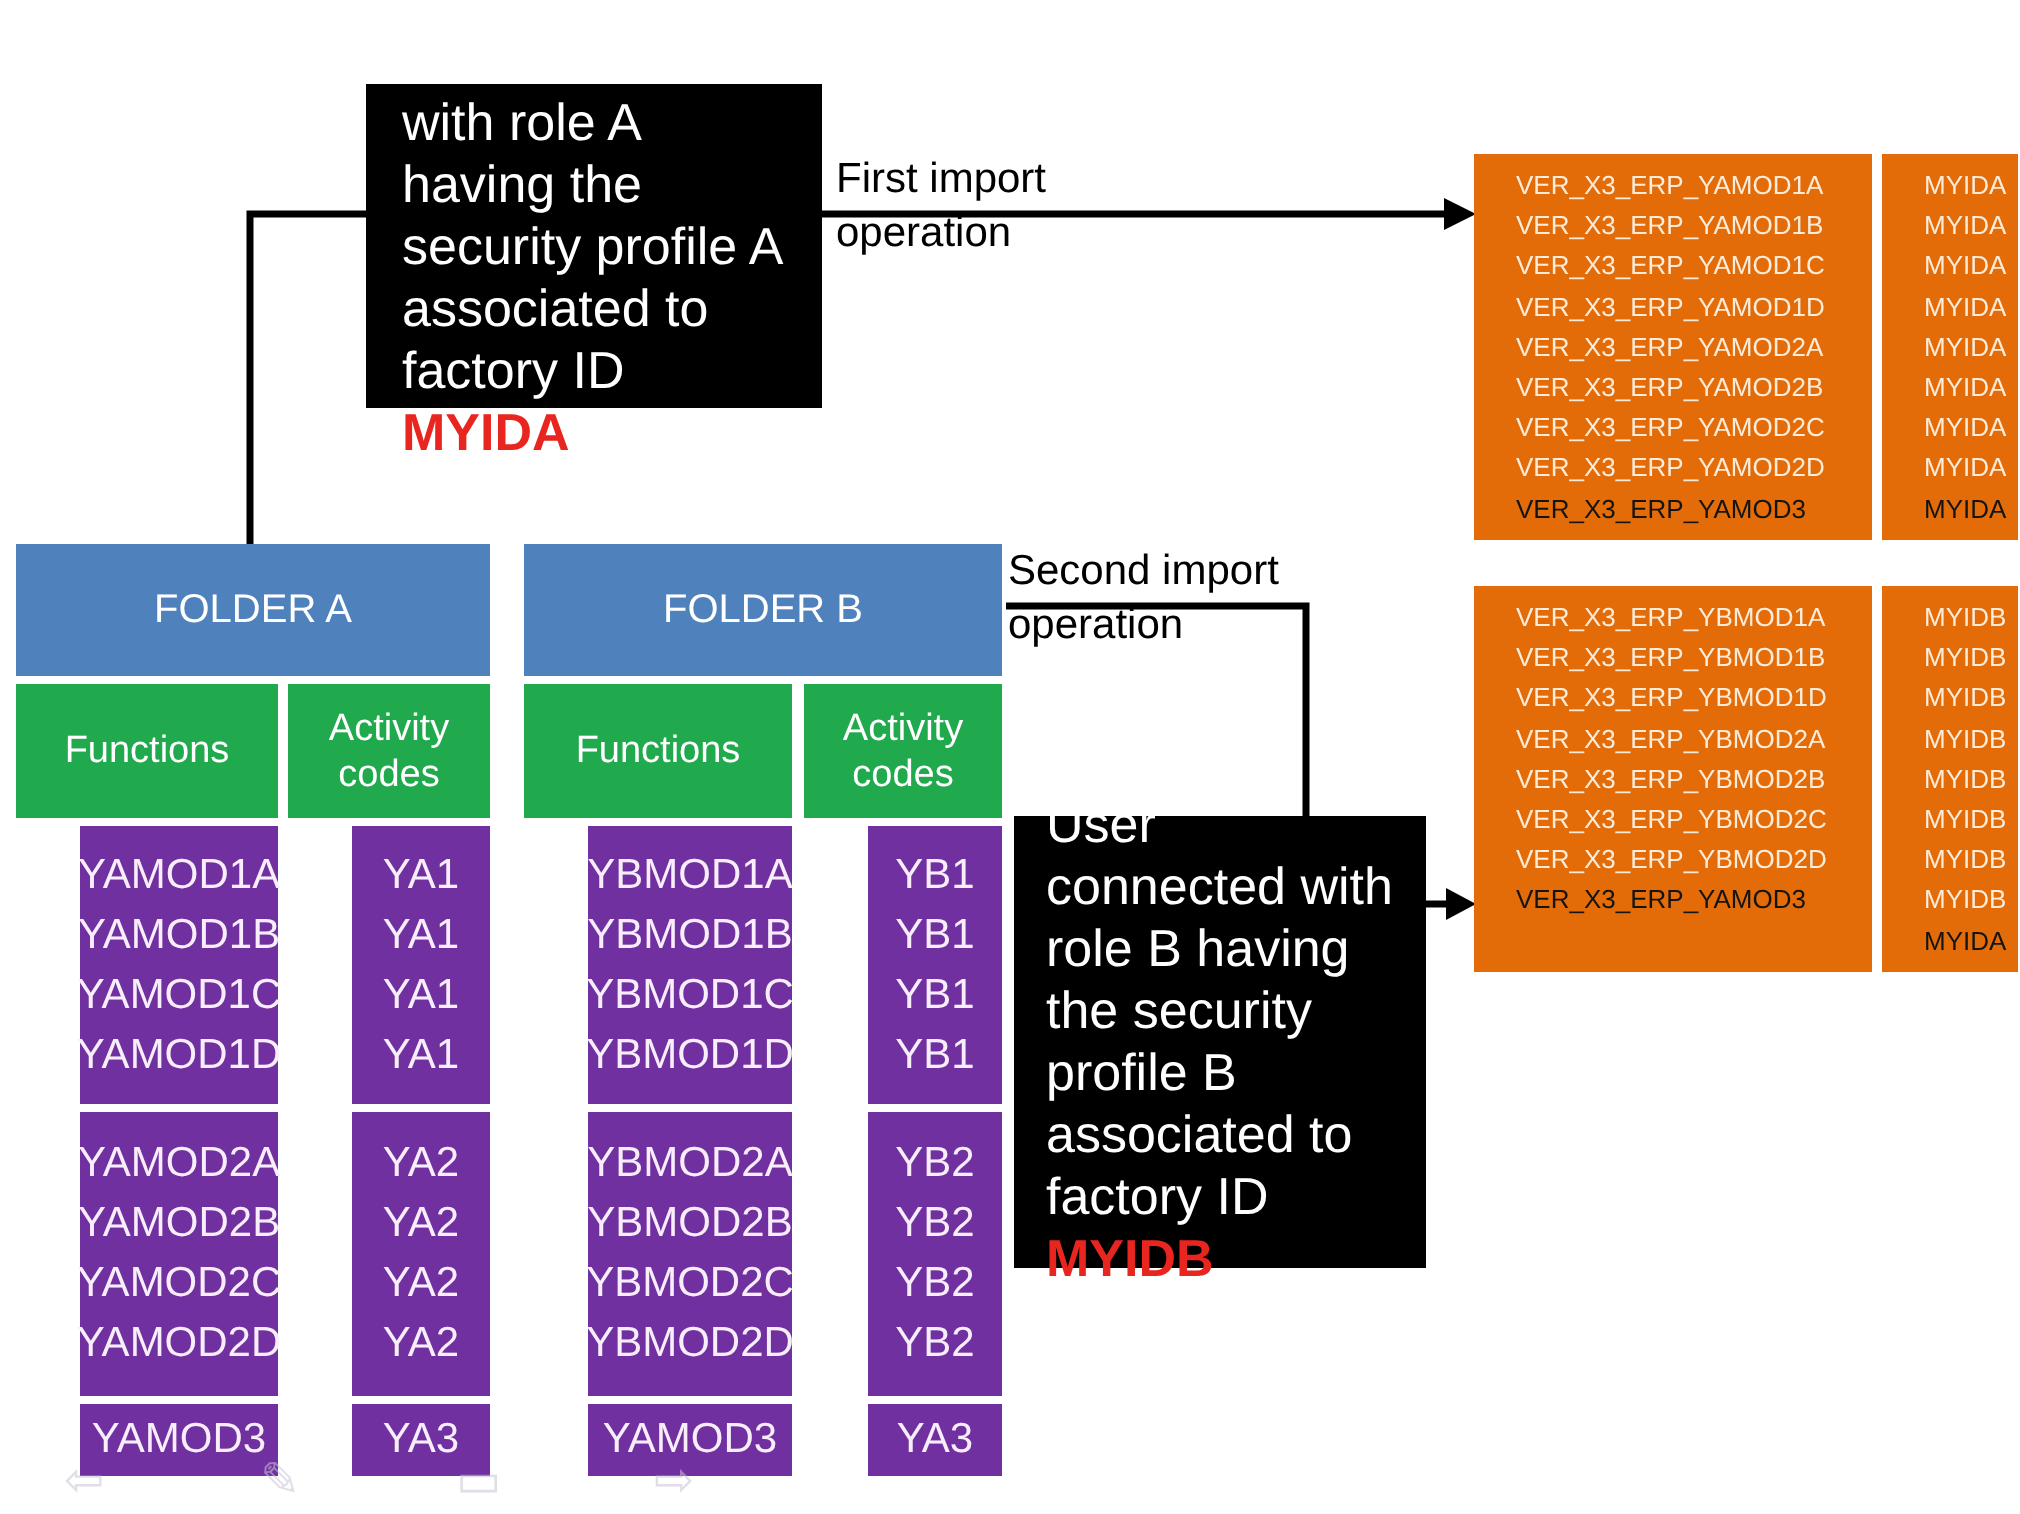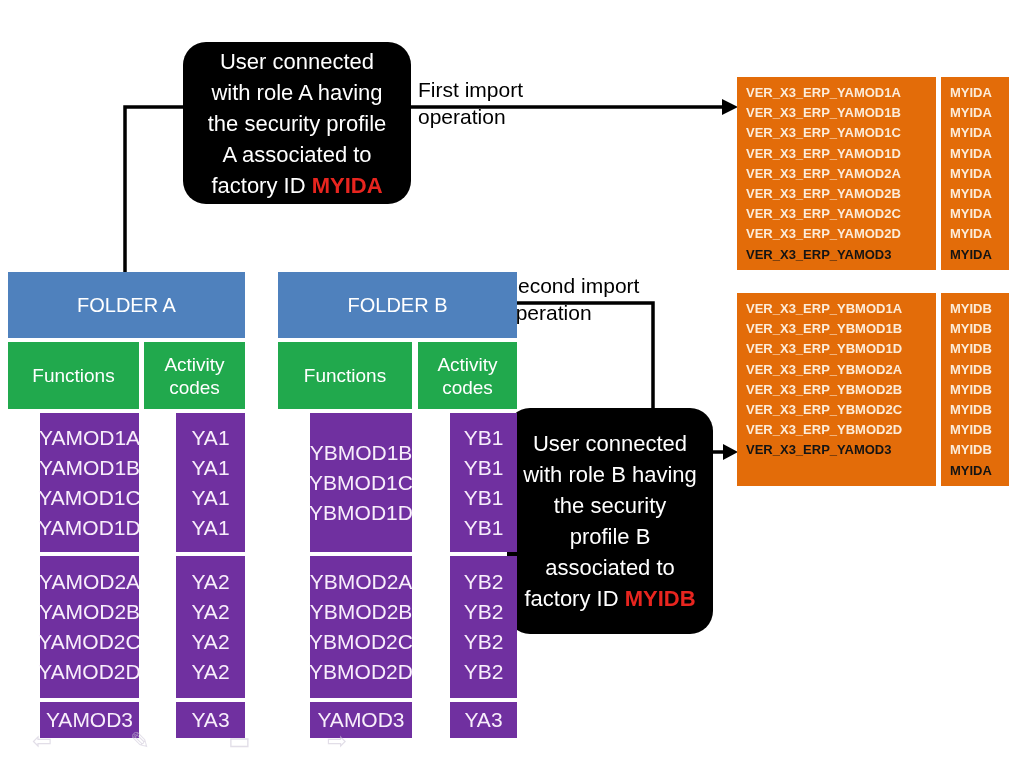--- a/index.html
+++ b/index.html
@@ -15,65 +15,65 @@
     position:relative;width:1010px;height:757px;background:#ffffff;
     font-family:"Liberation Sans",sans-serif;overflow:hidden;
   }
   .connectors{position:absolute;left:0;top:0;z-index:1;}
   .conn{fill:none;stroke:var(--connector-black);stroke-width:3.5;}
   .arrowhead{fill:var(--connector-black);}
 
   
   .rolebox{
     position:absolute;z-index:2;background:#000;color:#fff;
-    display:flex;align-items:center;justify-content:center;text-align:center;
-    font-size:22px;line-height:31px;box-sizing:border-box;border-radius:23px;
+    display:flex;align-items:center;justify-content:center;
+    font-size:26px;line-height:31px;box-sizing:border-box;
   }
   .rolebox .inner{display:inline;}
   .rolebox-a{left:183px;top:42px;width:228px;height:162px;padding:0 18px;}
   .rolebox-b{left:507px;top:408px;width:206px;height:226px;padding:0 16px;}
   .red{color:var(--highlight-red);font-weight:bold;}
 
   
   .arrow-label{
     position:absolute;z-index:2;color:#000;text-align:left;
     font-size:21px;line-height:27px;
   }
   .label-first{left:418px;top:76px;width:162px;}
   .label-second{left:504px;top:272px;width:181px;}
 
   
   .folder{
     position:absolute;z-index:2;display:grid;
     grid-template-rows:66px 67px 139px 142px 36px;row-gap:4px;
   }
   .folder-a{left:8px;top:272px;width:237px;grid-template-columns:131px 101px;column-gap:5px;}
-  .folder-b{left:278px;top:272px;width:273px;grid-template-columns:134px 99px;column-gap:6px;}
+  .folder-b{left:262px;top:272px;width:273px;grid-template-columns:134px 99px;column-gap:6px;}
   .f-header{
     grid-column:1/-1;background:var(--folder-header-blue);color:#fff;
     display:flex;align-items:center;justify-content:center;font-size:20px;
   }
   .f-col-h{
     background:var(--column-header-green);color:#fff;
     display:flex;align-items:center;justify-content:center;text-align:center;
     font-size:19px;line-height:23px;
   }
   .p-cell{
     background:var(--cell-purple);color:#f8eefb;
     display:flex;flex-direction:column;align-items:center;justify-content:center;
     font-size:21px;
     margin-left:32px;
   }
   .p-line{line-height:30px;white-space:nowrap;}
 
   
   .otable{
     position:absolute;z-index:2;background:var(--import-table-orange);
-    color:#fcecd9;font-size:13px;font-weight:bold;
-    box-sizing:border-box;padding:6px 0 0 9px;
+    color:#fcecd9;font-size:13px;font-weight:normal;
+    box-sizing:border-box;padding:6px 0 0 21px;
   }
   .ot1-fn{left:737px;top:77px;width:199px;height:193px;}
   .ot1-id{left:941px;top:77px;width:68px;height:193px;}
   .ot2-fn{left:737px;top:293px;width:199px;height:193px;}
   .ot2-id{left:941px;top:293px;width:68px;height:193px;}
   .o-row{line-height:20.2px;white-space:nowrap;}
   .dark{color:#141414;}
 
   
   .navbar{position:absolute;z-index:3;left:0;top:728px;width:400px;height:29px;}
@@ -149,20 +149,21 @@
     <div class="p-cell">
         <div class="p-line">YA3</div>
       </div>
   </div>
 
   <div class="folder folder-b">
     <div class="f-header">FOLDER B</div>
     <div class="f-col-h">Functions</div>
     <div class="f-col-h">Activity codes</div>
     <div class="p-cell">
+        <div class="p-line">YBMOD1A</div>
         <div class="p-line">YBMOD1B</div>
         <div class="p-line">YBMOD1C</div>
         <div class="p-line">YBMOD1D</div>
       </div>
     <div class="p-cell">
         <div class="p-line">YB1</div>
         <div class="p-line">YB1</div>
         <div class="p-line">YB1</div>
         <div class="p-line">YB1</div>
       </div>

